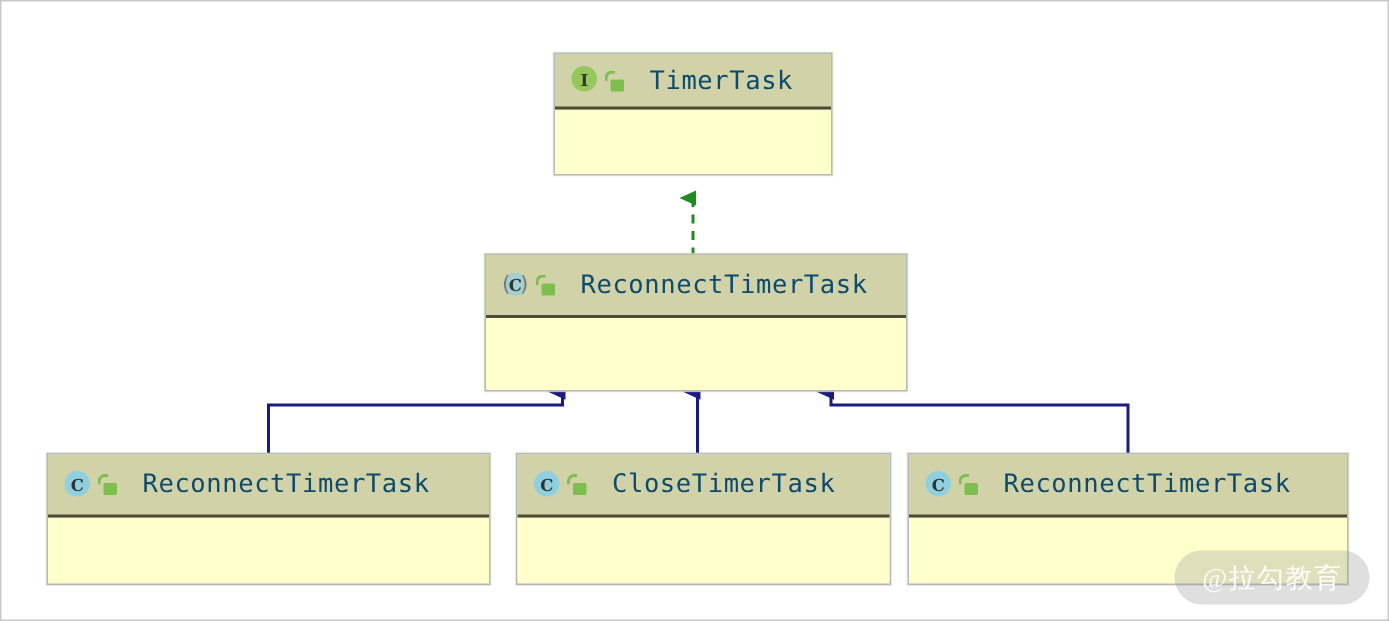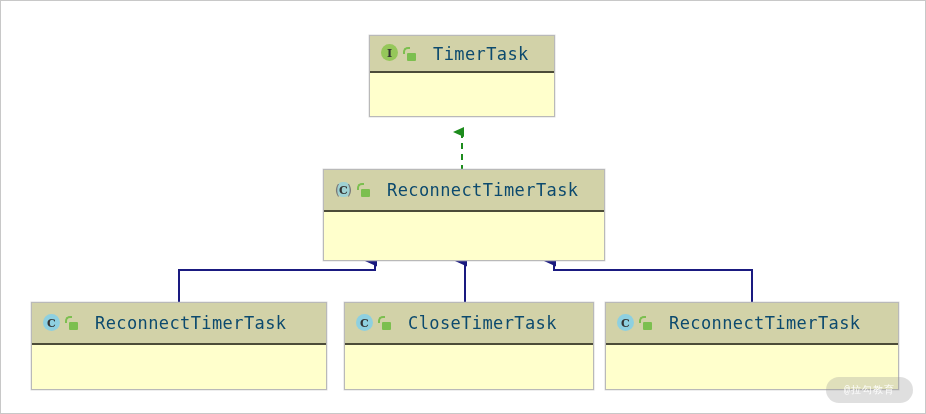--- a/index.html
+++ b/index.html
@@ -132,22 +132,22 @@
 
   
   .watermark {
     position: absolute;
     right: 12px;
     bottom: 10px;
     background: rgba(150,150,150,0.30);
     color: rgba(255,255,255,0.92);
     border-radius: 18px;
     padding: 6px 18px;
-    font-size: 10px;
-    font-family: Liberation Mono, monospace;
+    font-size: 18px;
+    font-family: Liberation Serif, serif;
     letter-spacing: 1px;
     white-space: nowrap;
   }
 </style>
 </head>
 <body>
 
 <div id="diagram-root">
 
   <svg class="conn-svg" viewBox="0 0 926 414" xmlns="http://www.w3.org/2000/svg">

